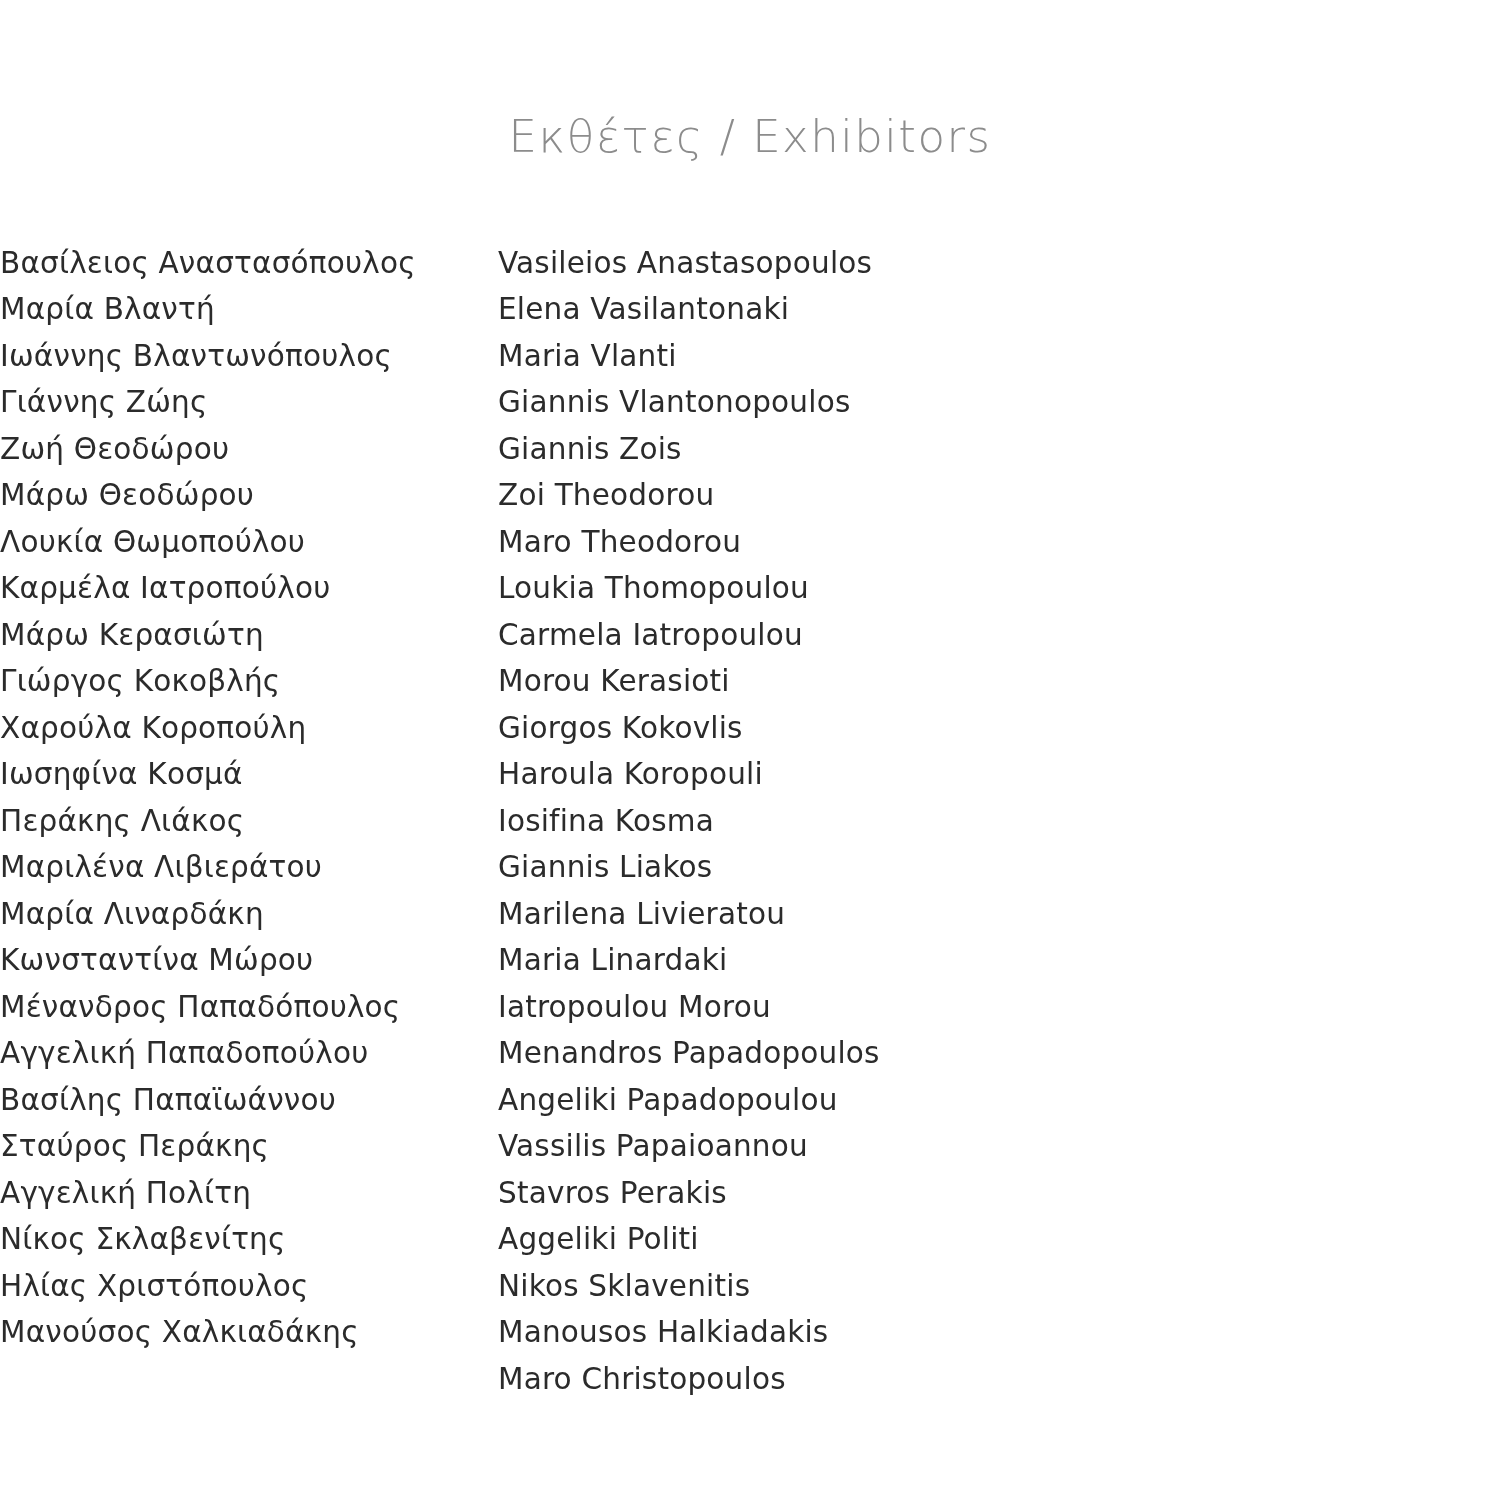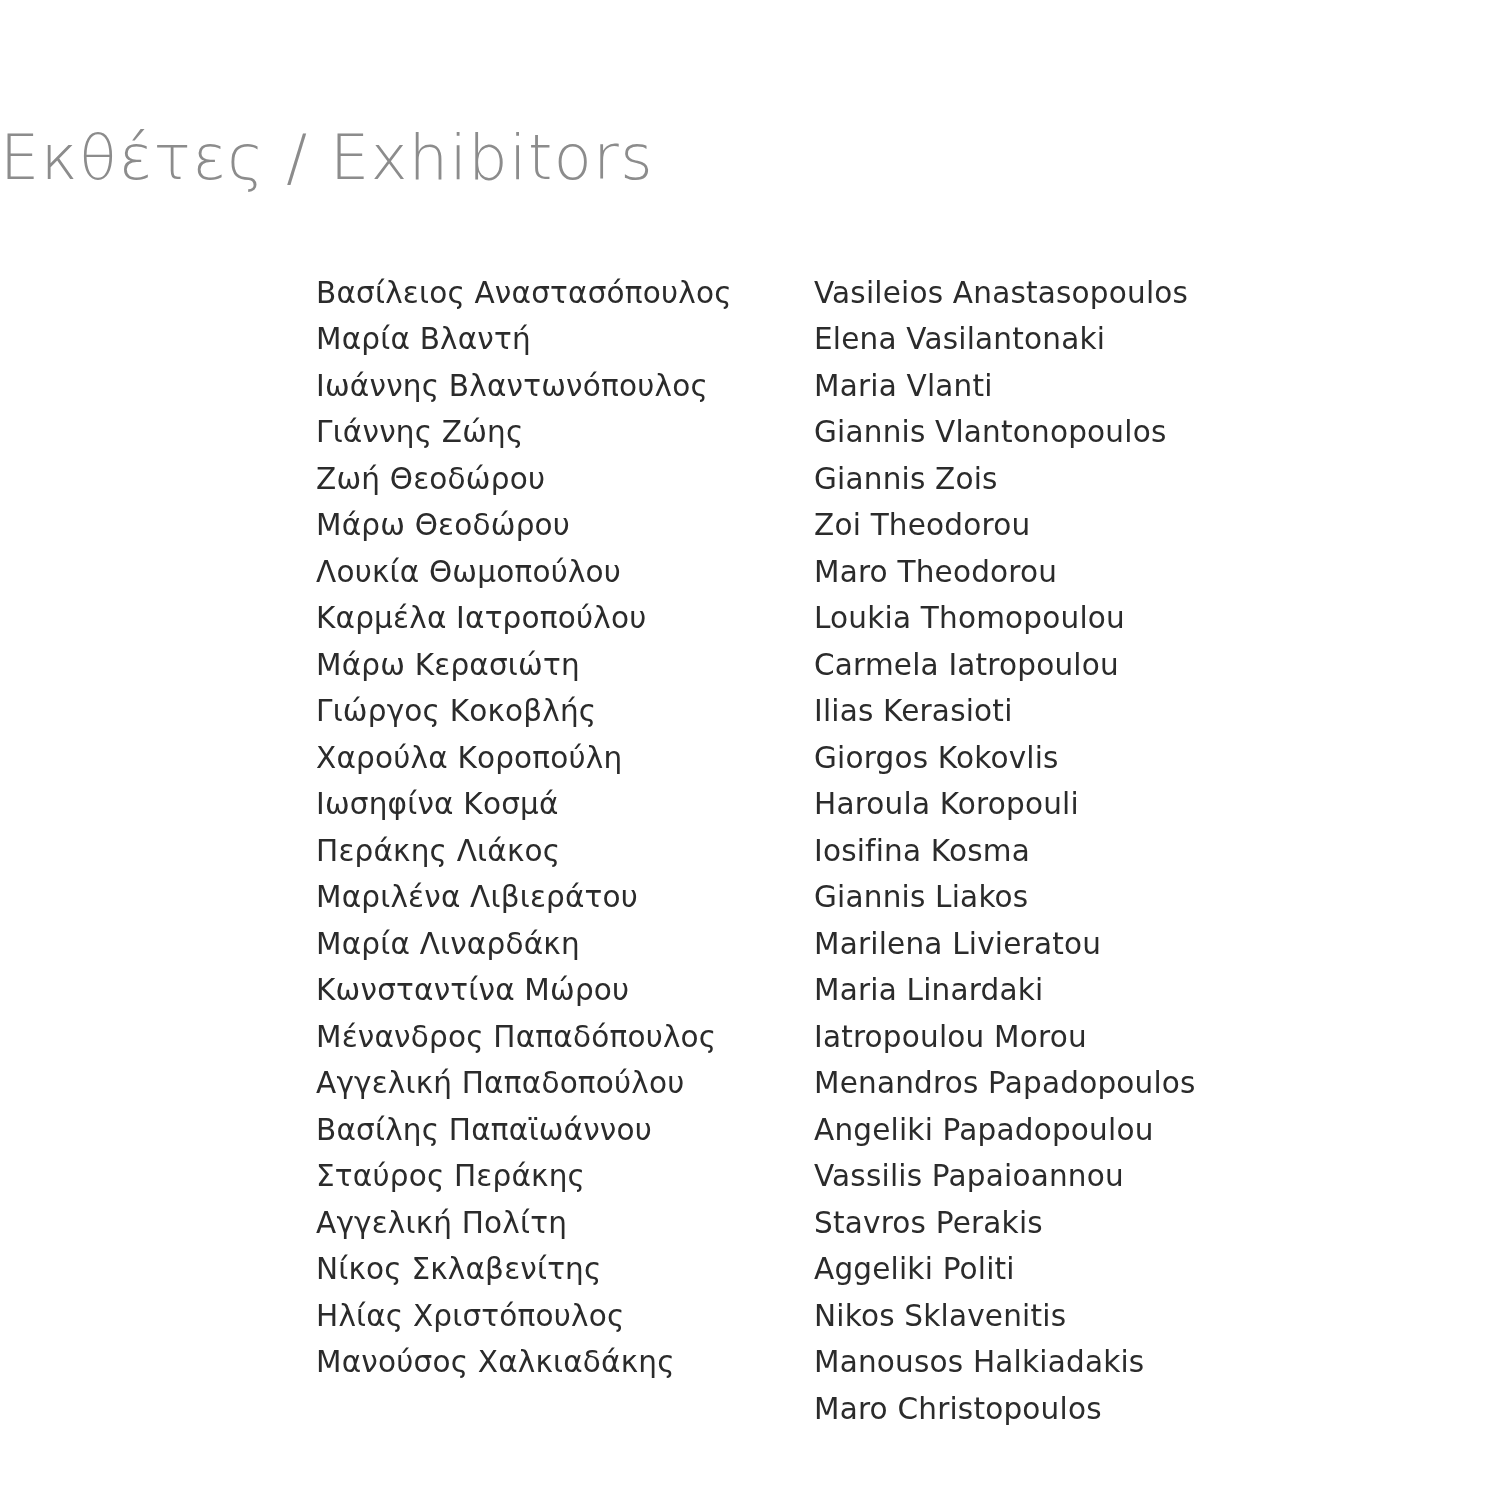--- a/index.html
+++ b/index.html
@@ -13,31 +13,31 @@
     font-family: "DejaVu Sans", sans-serif;
     overflow: hidden;
   }
   .page {
     position: relative;
     width: 1500px;
     height: 1500px;
     box-sizing: border-box;
   }
   .title {
+    text-align: center;
     color: #8c8c8c;
     font-family: "DejaVu Sans", sans-serif;
     font-weight: 300;
-    font-size: 62px;
+    font-size: 45px;
     letter-spacing: 1.5px;
     padding-top: 82px;
     line-height: 1.1;
   }
   .list-wrap {
     margin-top: 78px;
-    padding-left: 316px;
     display: flex;
     flex-direction: row;
     align-items: flex-start;
   }
   .col {
     display: flex;
     flex-direction: column;
   }
   .col-el {
     width: 498px;
@@ -94,21 +94,21 @@
     <div class="col col-en">
       <div class="name">Vasileios Anastasopoulos</div>
       <div class="name">Elena Vasilantonaki</div>
       <div class="name">Maria Vlanti</div>
       <div class="name">Giannis Vlantonopoulos</div>
       <div class="name">Giannis Zois</div>
       <div class="name">Zoi Theodorou</div>
       <div class="name">Maro Theodorou</div>
       <div class="name">Loukia Thomopoulou</div>
       <div class="name">Carmela Iatropoulou</div>
-      <div class="name">Ilias Kerasioti</div>
+      <div class="name">Morou Kerasioti</div>
       <div class="name">Giorgos Kokovlis</div>
       <div class="name">Haroula Koropouli</div>
       <div class="name">Iosifina Kosma</div>
       <div class="name">Giannis Liakos</div>
       <div class="name">Marilena Livieratou</div>
       <div class="name">Maria Linardaki</div>
       <div class="name">Iatropoulou Morou</div>
       <div class="name">Menandros Papadopoulos</div>
       <div class="name">Angeliki Papadopoulou</div>
       <div class="name">Vassilis Papaioannou</div>

